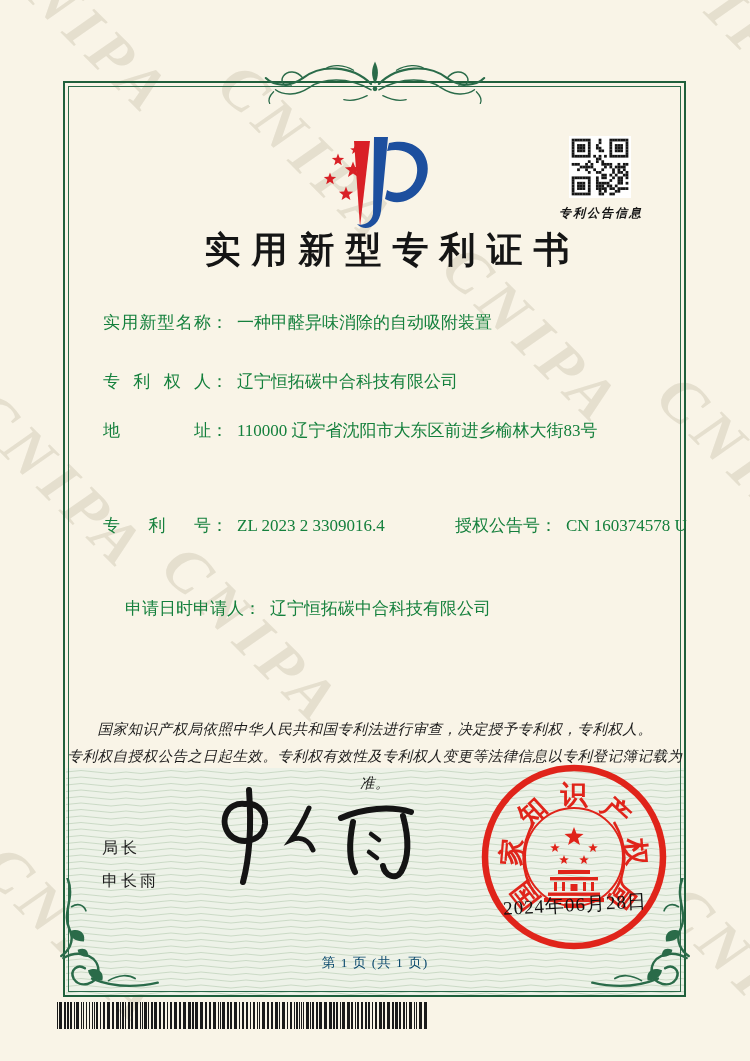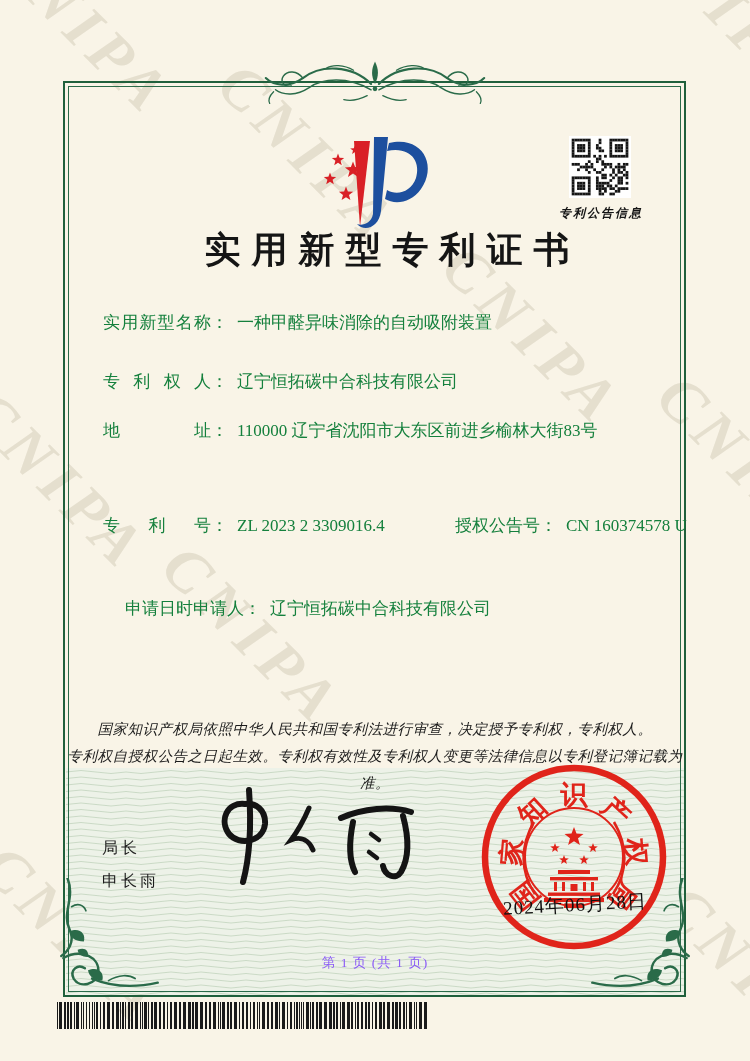--- a/index.html
+++ b/index.html
@@ -33,21 +33,21 @@
         font-style:italic;line-height:27px;color:#1b1b1b;letter-spacing:0.5px;}
   
   .signer{position:absolute;left:102px;top:831px;font-family:"Liberation Sans","DejaVu Sans",sans-serif;
           font-size:16px;letter-spacing:3px;color:#1c1c1c;line-height:33px;}
   .signature{position:absolute;left:205px;top:778px;}
   
   .seal{position:absolute;left:474px;top:760px;}
   .sealdate{position:absolute;left:480px;top:892px;width:190px;text-align:center;font-size:19px;
             color:#101010;transform:rotate(-3deg);letter-spacing:1px;}
   .footer{position:absolute;left:0;top:954px;width:100%;text-align:center;font-size:13.5px;
-          letter-spacing:1px;color:#8b5cf6;}
+          letter-spacing:1px;color:#0c4a6e;}
   .barcode{position:absolute;left:57px;top:1002px;}
   .orn{position:absolute;}
   svg{display:block;}
 </style>
 </head>
 <body>
 
 <div class="page">
 
   <div class="wm" style="left:-30px;top:-10px">CNIPA</div>

